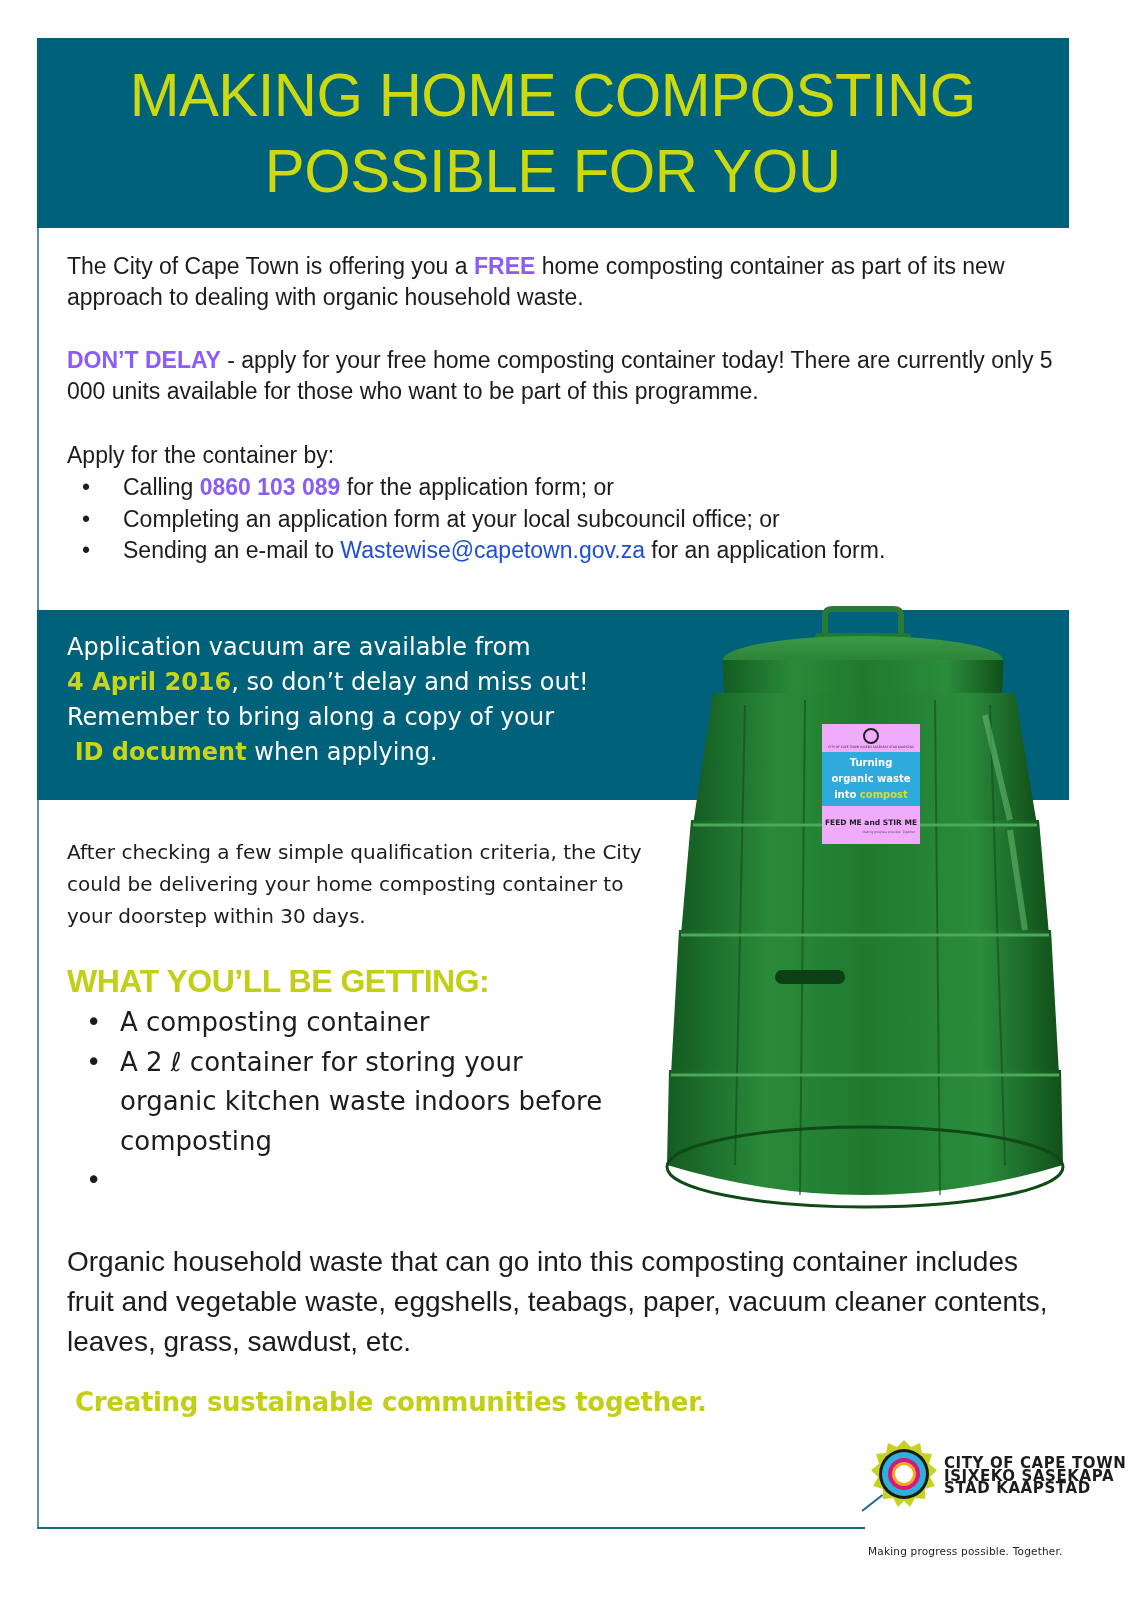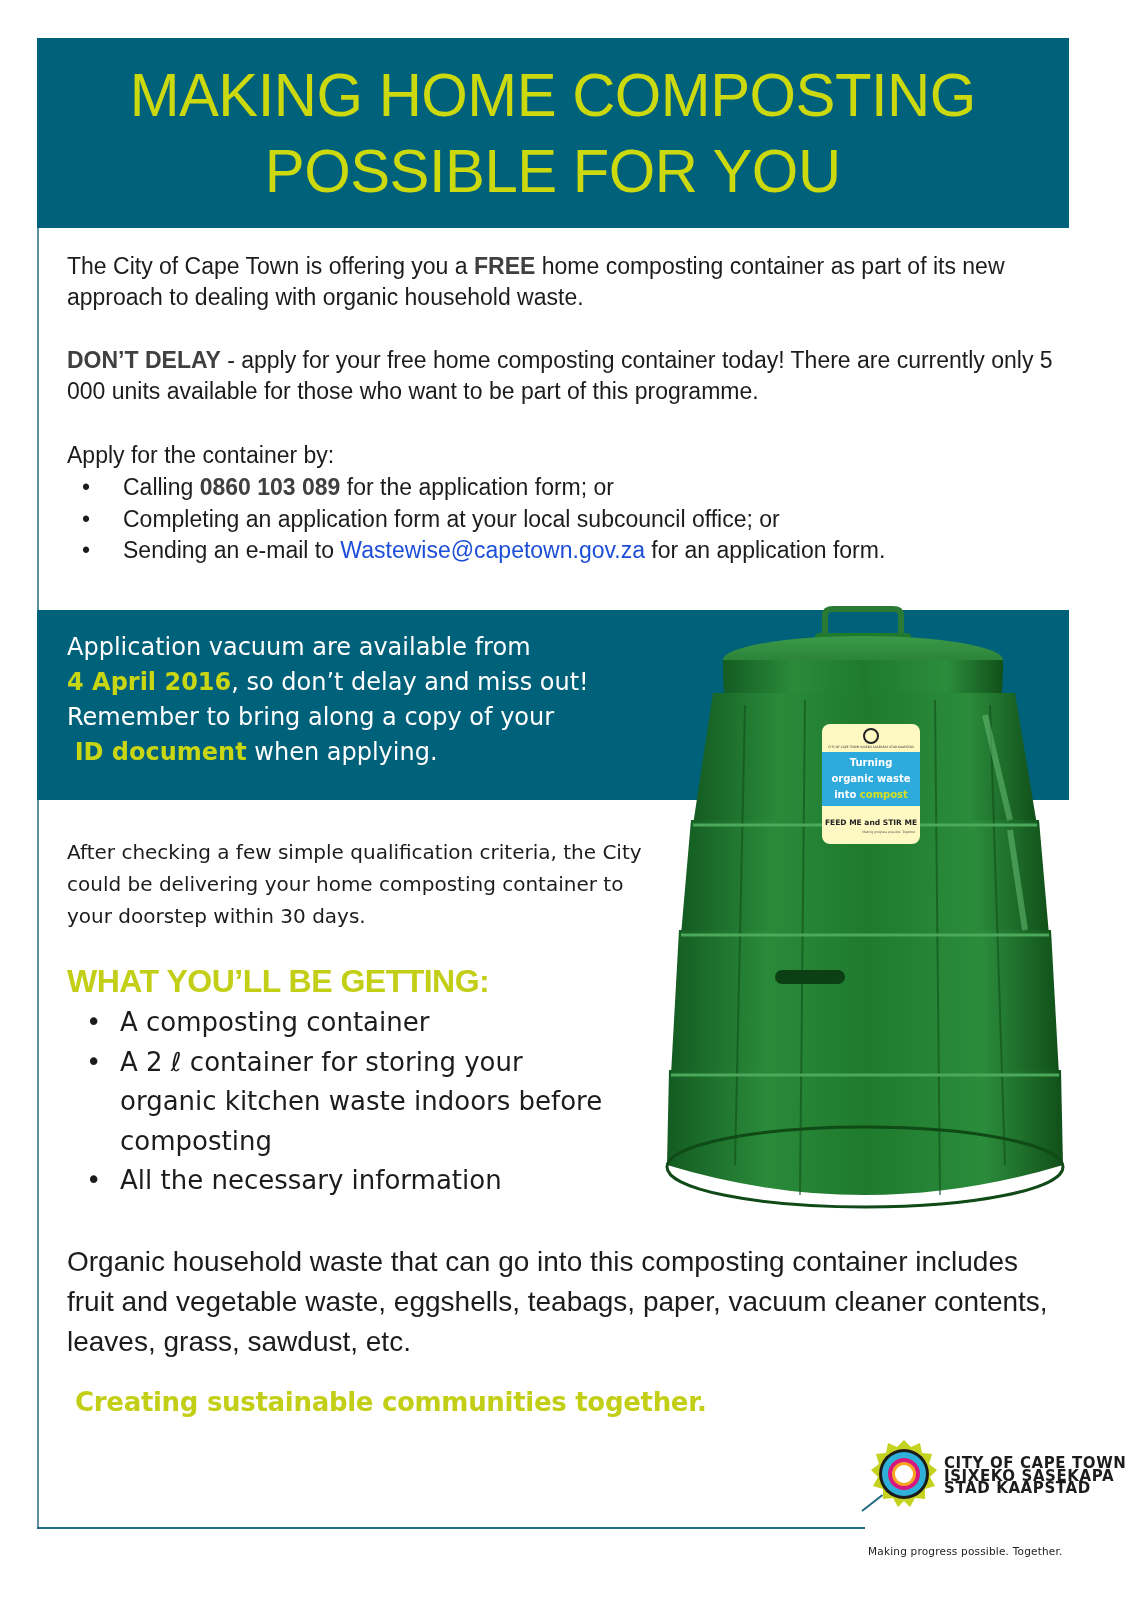--- a/index.html
+++ b/index.html
@@ -7,21 +7,21 @@
          font-family: "DejaVu Sans", sans-serif; color: #1a1a1a; }
   .frame-left { position: absolute; left: 37px; top: 38px; width: 2px; height: 1490px; background: #5f8ea0; }
   .frame-bottom { position: absolute; left: 37px; top: 1527px; width: 828px; height: 2px; background: #1f6a80; }
   .frame-diag { position: absolute; left: 862px; top: 1510px; width: 26px; height: 2px; background: #1f6a80;
                 transform-origin: left center; transform: rotate(-38deg); }
   .header { position: absolute; left: 37px; top: 38px; width: 1032px; height: 190px; background: #00617a;
             display: flex; flex-direction: column; align-items: center; justify-content: center; }
   .header h1 { margin: 0; font-family: "Liberation Sans", sans-serif; font-weight: 400; color: #cdd90f;
                font-size: 61px; line-height: 76px; text-align: center; letter-spacing: -0.5px;
                transform: scaleX(0.98); }
-  .hl { color: #404040; font-weight: bold; }
+  .hl { color: #8b5cf6; font-weight: bold; }
   .p { position: absolute; left: 67px; margin: 0; font-family: "Liberation Sans", sans-serif; font-size: 23px;
        line-height: 31px; color: #1c1c1c; }
   #intro { top: 251px; width: 990px; }
   #delay { top: 345px; width: 990px; }
   #apply-title { top: 440px; }
   ul.apply { position: absolute; left: 67px; top: 472px; margin: 0; padding: 0; list-style: none;
              font-family: "Liberation Sans", sans-serif; font-size: 23px; line-height: 31.5px; color: #1c1c1c; }
   ul.apply li { position: relative; padding-left: 56px; }
   ul.apply li .bullet { position: absolute; left: 15px; top: 0; }
   .email { color: #1d4ed8; }
@@ -35,22 +35,22 @@
   ul.getting { position: absolute; left: 86px; top: 1003px; margin: 0; padding: 0; list-style: none;
                font-family: "DejaVu Sans", sans-serif; font-size: 26px; line-height: 39.5px; color: #1c1c1c; width: 520px; }
   ul.getting li { position: relative; padding-left: 34px; }
   ul.getting li .bullet { position: absolute; left: 0; top: 0; }
   #organic { top: 1242px; width: 1000px; font-size: 28px; line-height: 40px; }
   .tagline { position: absolute; left: 75px; top: 1387px; margin: 0; font-family: "DejaVu Sans", sans-serif;
              font-size: 26px; color: #c2cf16; font-weight: bold; letter-spacing: -0.3px; }
   
   .bin { position: absolute; left: 665px; top: 605px; width: 400px; height: 612px; }
   .bin svg { width: 100%; height: 100%; }
-  .sticker { position: absolute; left: 822px; top: 724px; width: 98px; height: 120px; background: #fef9c3;
-             font-family: "DejaVu Sans", sans-serif; text-align: center; border-radius: 8px; }
+  .sticker { position: absolute; left: 822px; top: 724px; width: 98px; height: 120px; background: #f0abfc;
+             font-family: "DejaVu Sans", sans-serif; text-align: center; }
   .sticker .mini-logo { width: 12px; height: 12px; border-radius: 50%; border: 2px solid #222; margin: 4px auto 1px; }
   .sticker .tiny { font-size: 3px; line-height: 4px; color: #333; }
   .sticker .blue { background: #2eaadc; margin-top: 3px; padding: 3px 0; color: #fff; font-weight: bold; font-size: 10px; line-height: 16px; }
   .sticker .blue .c { color: #d4e021; }
   .sticker .feed { font-size: 7.5px; font-weight: bold; color: #222; margin-top: 12px; }
   .sticker .fine { font-size: 3px; color: #555; text-align: right; padding-right: 4px; margin-top: 3px; }
   
   .logo { position: absolute; left: 870px; top: 1440px; width: 68px; height: 68px; }
   .logo-text { position: absolute; left: 944px; top: 1457px; margin: 0; font-family: "DejaVu Sans", sans-serif;
                font-weight: bold; font-size: 15px; line-height: 12.5px; color: #1c1c1c; letter-spacing: 0.6px; }
@@ -158,21 +158,21 @@
   <div class="feed">FEED ME and STIR ME</div>
   <div class="fine">Making progress possible. Together.</div>
 </div>
 
 <p class="p" id="after">After checking a few simple qualification criteria, the City could be delivering your home composting container to your doorstep within 30 days.</p>
 
 <h2 class="getting-title">WHAT YOU’LL BE GETTING:</h2>
 <ul class="getting">
   <li><span class="bullet">•</span><span>A composting container</span></li>
   <li><span class="bullet">•</span><span>A 2 ℓ container for storing your organic kitchen waste indoors before composting</span></li>
-  <li><span class="bullet">•</span><span>All the necessary information</span></li>
+  <li><span class="bullet">•</span></li>
 </ul>
 
 <p class="p" id="organic">Organic household waste that can go into this composting container includes fruit and vegetable waste, eggshells, teabags, paper, vacuum cleaner contents, leaves, grass, sawdust, etc.</p>
 
 <p class="tagline">Creating sustainable communities together.</p>
 
 <div class="logo">
   <svg viewBox="0 0 68 68" width="68" height="68">
     <polygon points="34,0 41,7 50,3 52,13 62,14 59,24 67,30 60,37 65,46 55,49 55,59 45,58 40,67 34,61 28,67 23,58 13,59 13,49 3,46 8,37 1,30 9,24 6,14 16,13 18,3 27,7" fill="#c5d320"></polygon>
     <circle cx="34" cy="34" r="25" fill="#1a1a1a"></circle>

